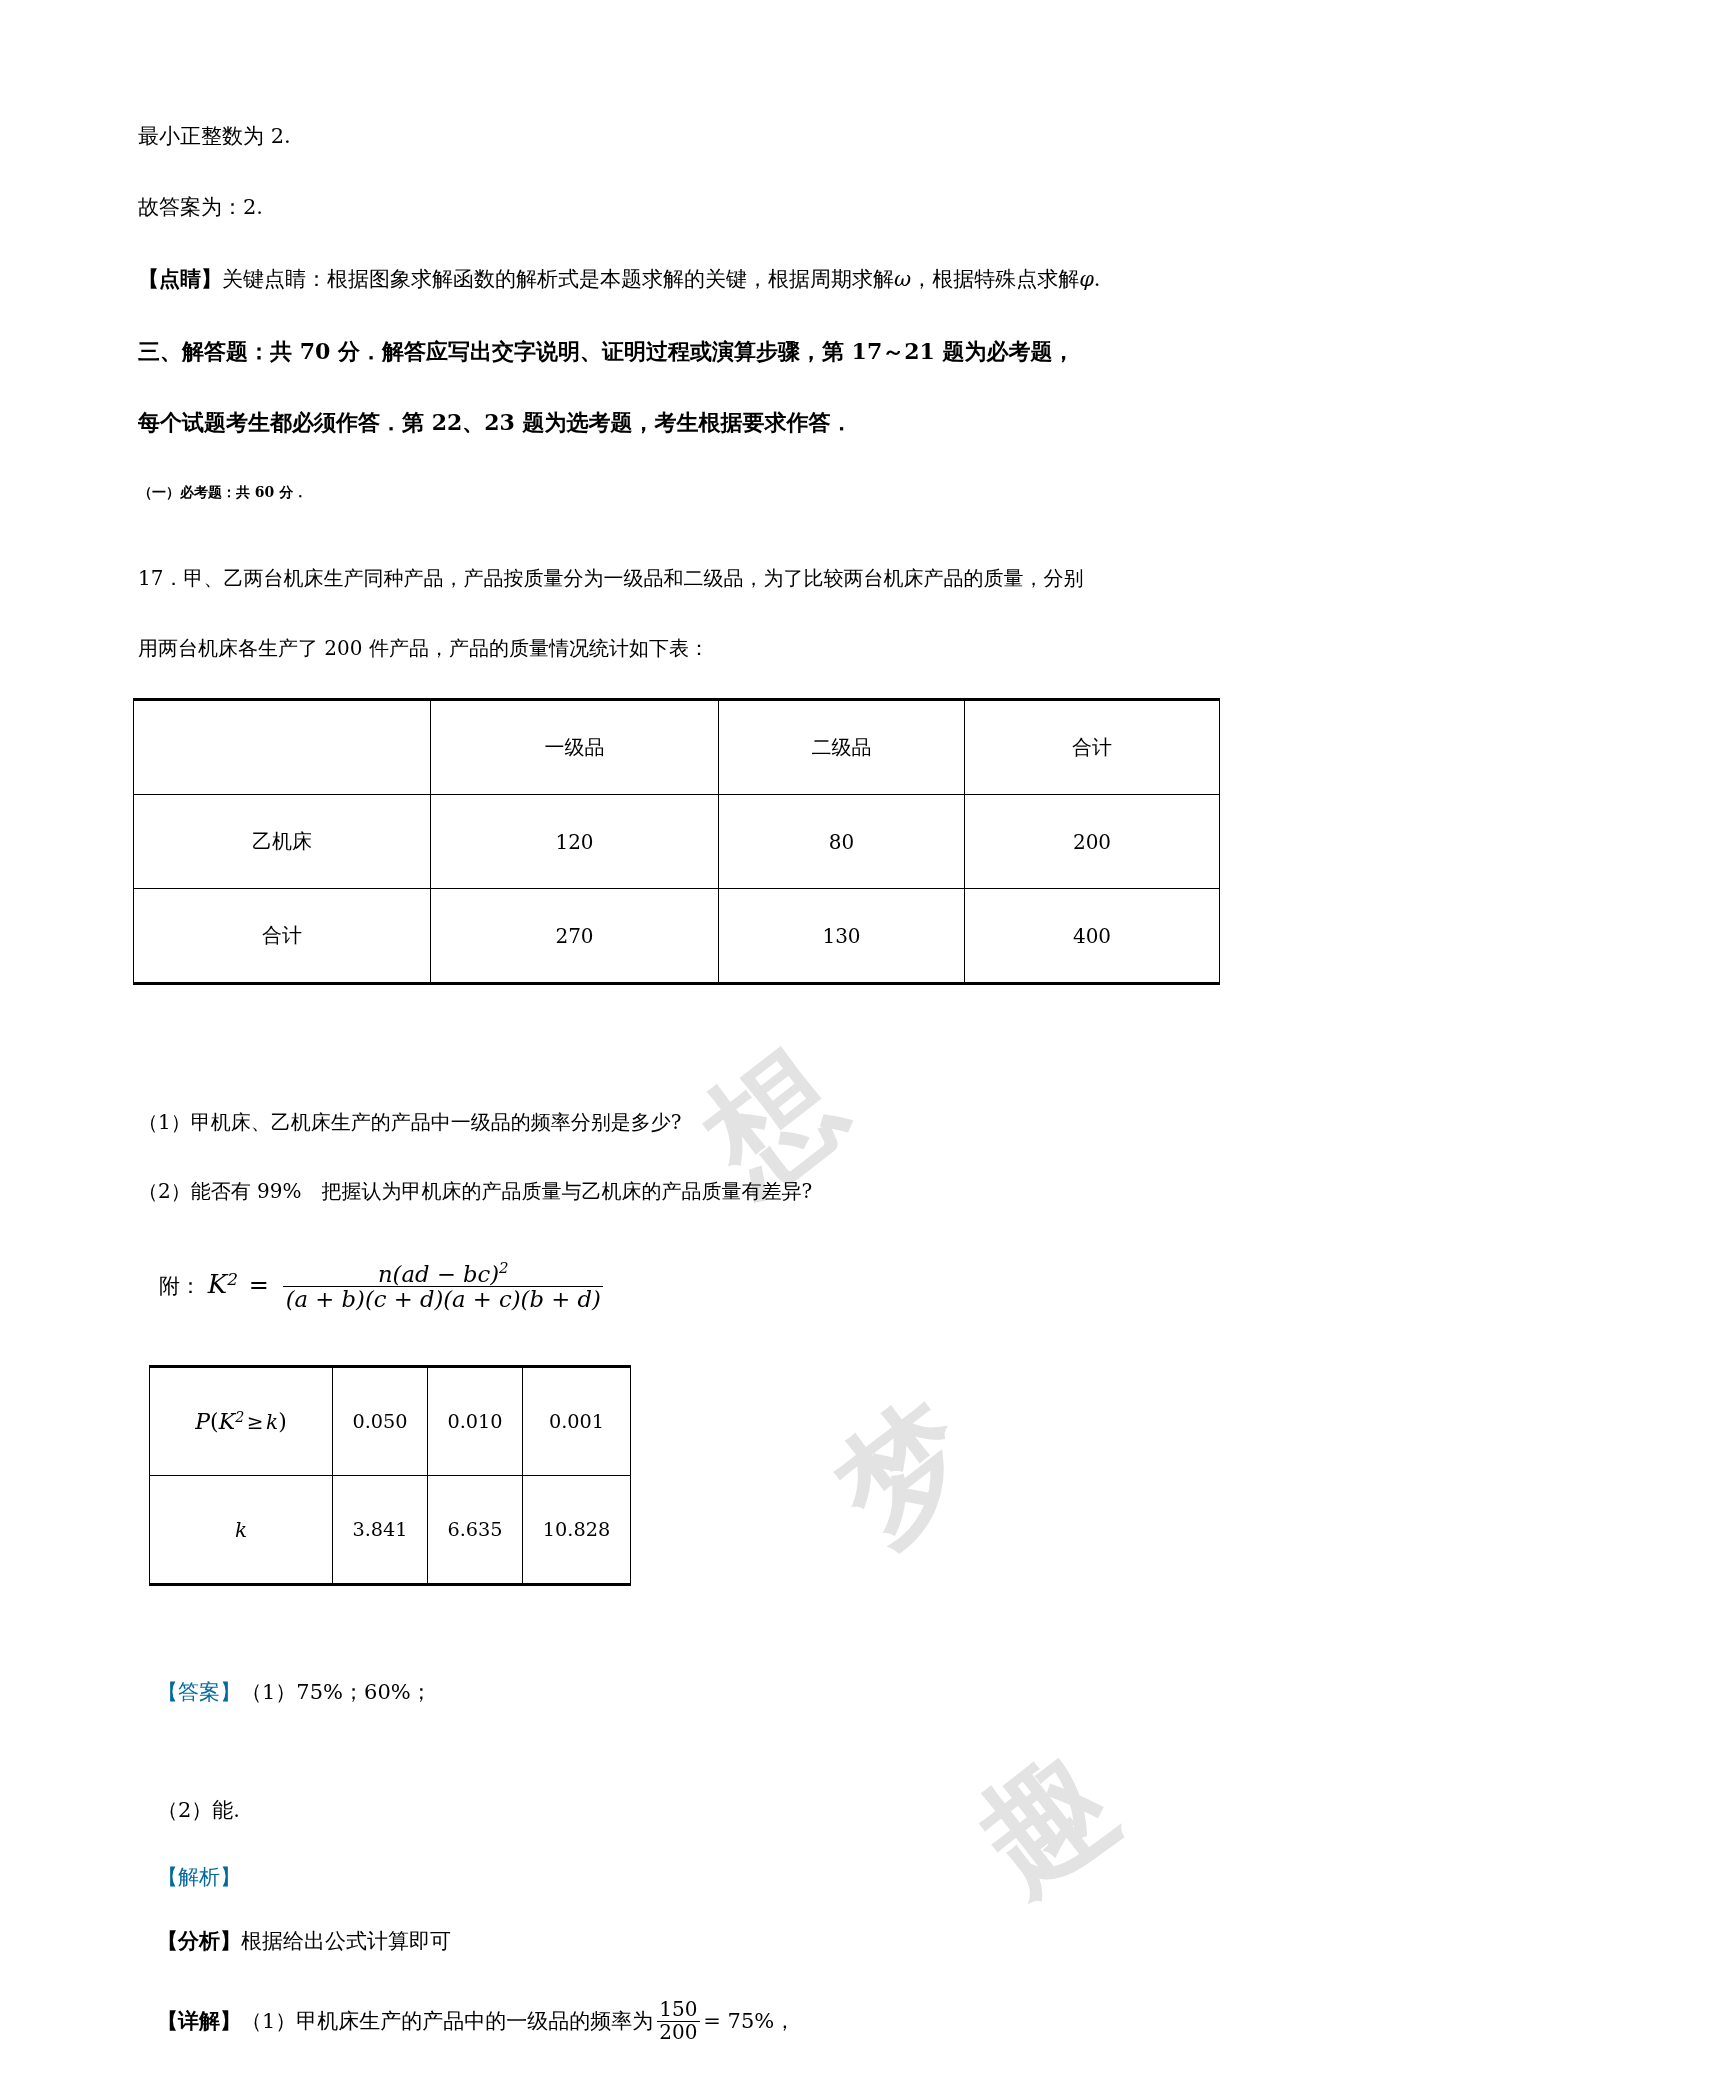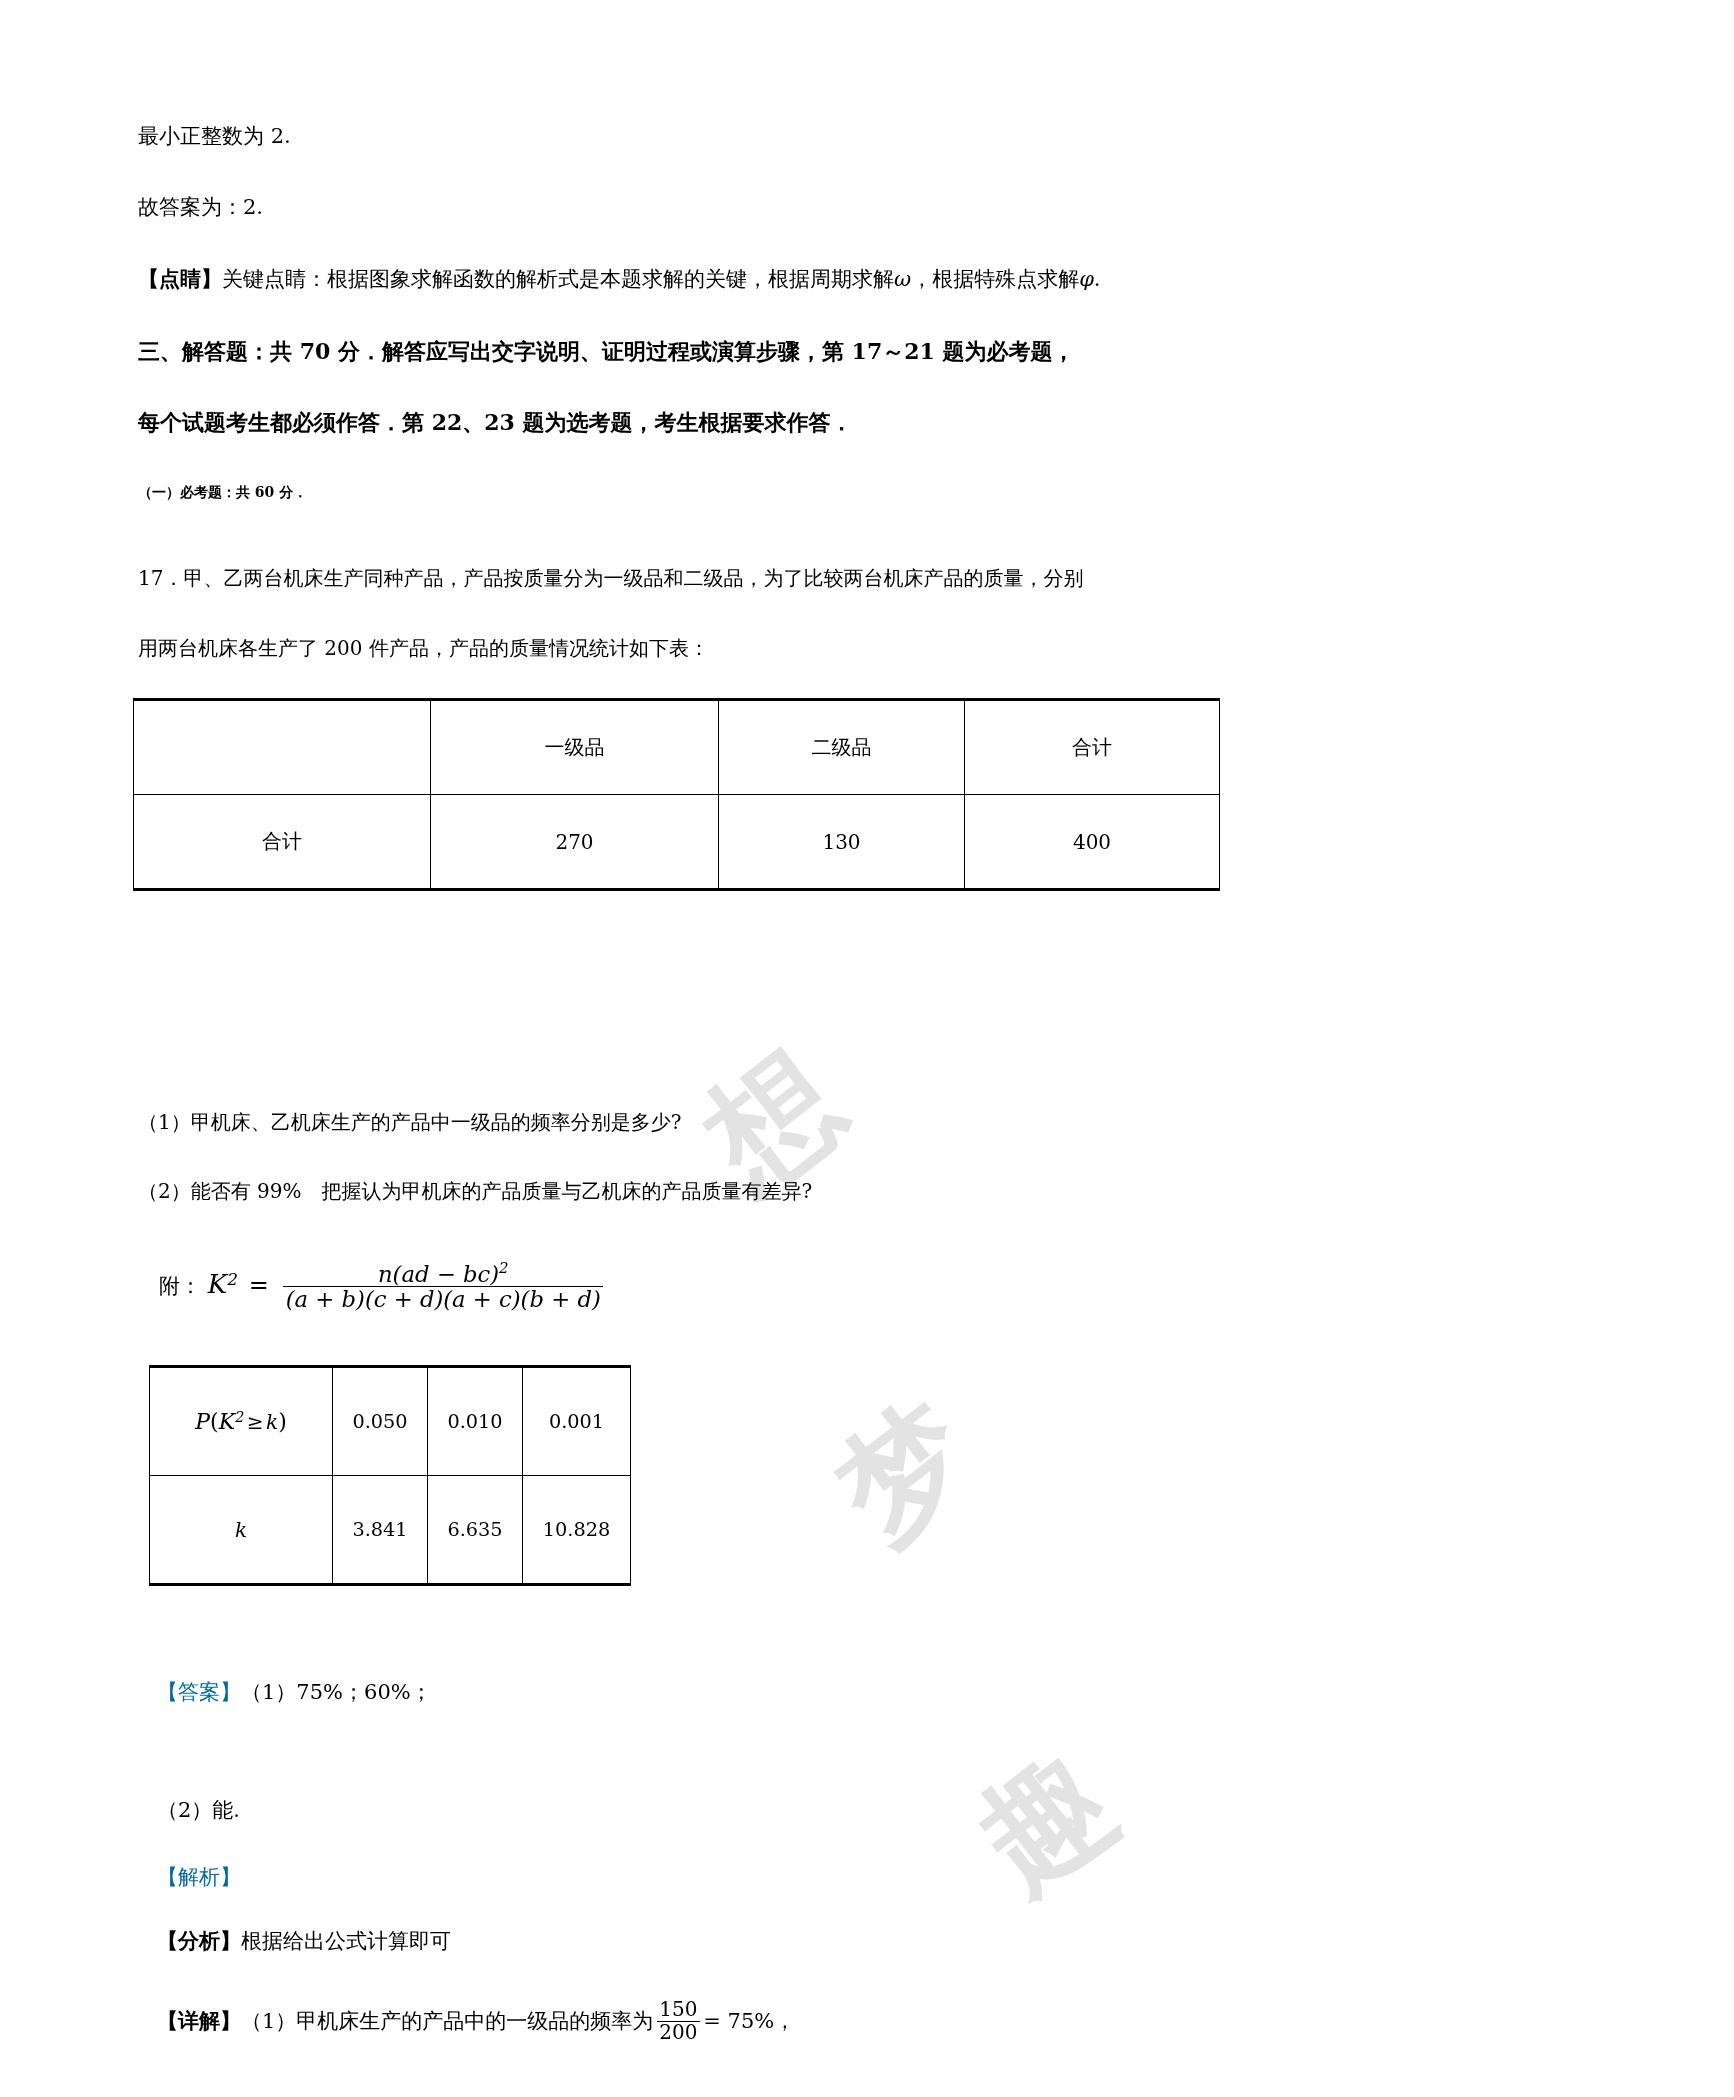--- a/index.html
+++ b/index.html
@@ -100,20 +100,26 @@
 
   <table id="maintable" class="grid">
     <tbody>
         <tr>
       <td class="c0"></td>
       <td class="c1">一级品</td>
       <td class="c2">二级品</td>
       <td class="c3">合计</td>
     </tr>
     <tr>
+      <td class="c0">乙机床</td>
+      <td class="c1">120</td>
+      <td class="c2">80</td>
+      <td class="c3">200</td>
+    </tr>
+    <tr>
       <td class="c0">合计</td>
       <td class="c1">270</td>
       <td class="c2">130</td>
       <td class="c3">400</td>
     </tr>
   </tbody>
     </table>
 
   <div class="line" style="left:138px;top:1112px;font-size:20px;">（1）甲机床、乙机床生产的产品中一级品的频率分别是多少?</div>
   <div class="line" style="left:138px;top:1181px;font-size:20px;">（2）能否有 99%　把握认为甲机床的产品质量与乙机床的产品质量有差异?</div>

